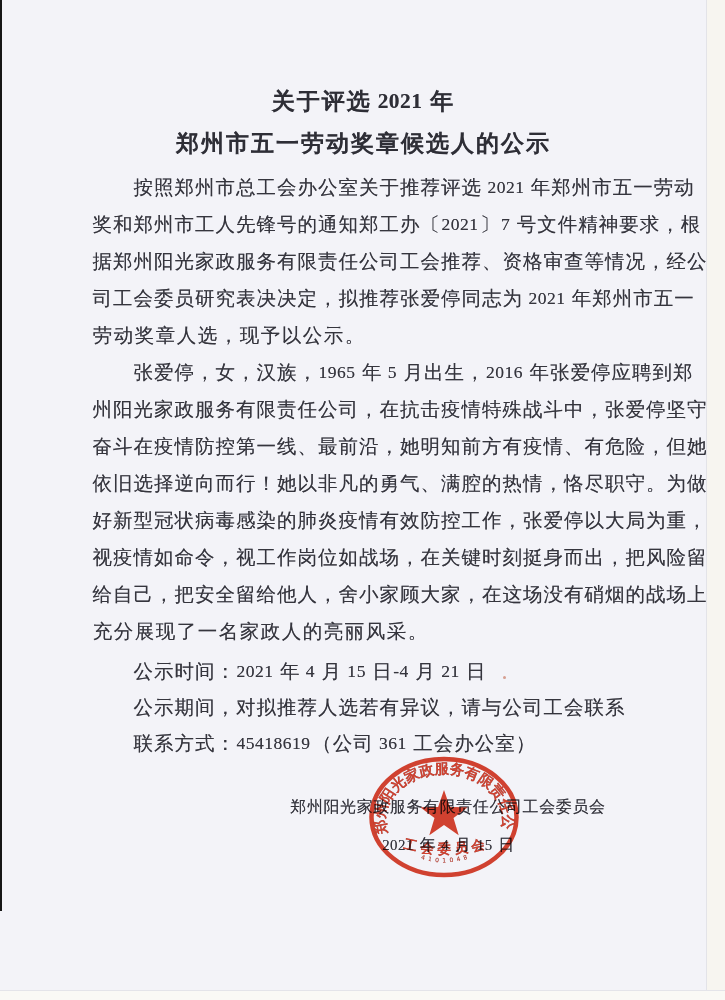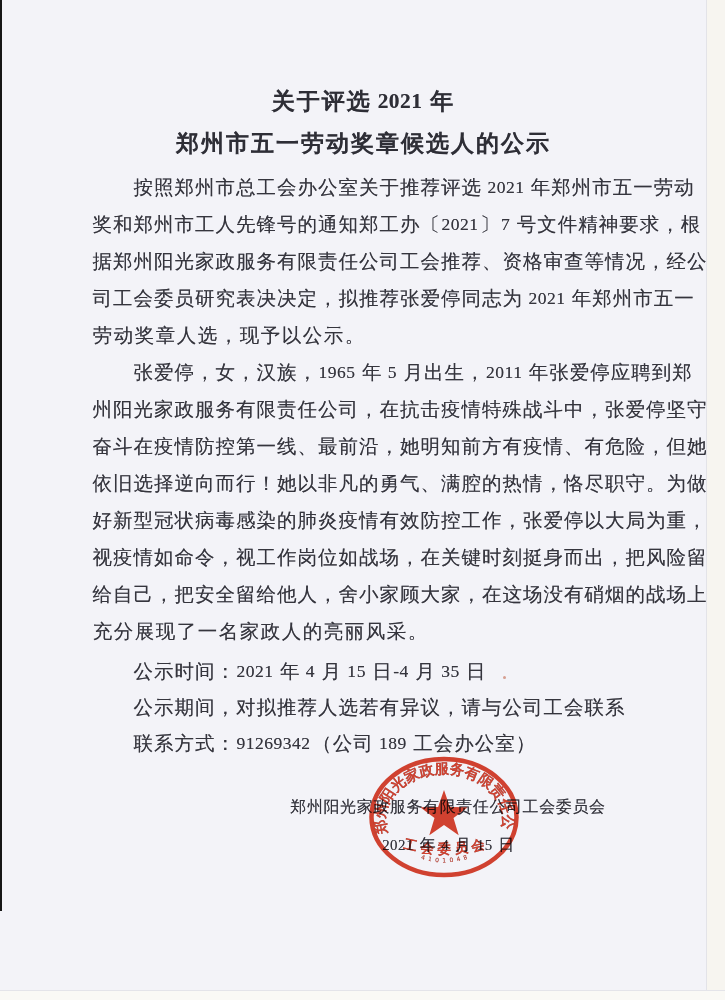--- a/index.html
+++ b/index.html
@@ -233,21 +233,21 @@
           <span class="c">汉</span>
           <span class="c">族</span>
           <span class="c">，</span>
           <span class="n">1965 </span>
           <span class="c">年</span>
           <span class="n"> 5 </span>
           <span class="c">月</span>
           <span class="c">出</span>
           <span class="c">生</span>
           <span class="c">，</span>
-          <span class="n">2011 </span>
+          <span class="n">2016 </span>
           <span class="c">年</span>
           <span class="c">张</span>
           <span class="c">爱</span>
           <span class="c">停</span>
           <span class="c">应</span>
           <span class="c">聘</span>
           <span class="c">到</span>
           <span class="c">郑</span>
         </div>
         <div class="line full">
@@ -471,21 +471,21 @@
         <span class="c">间</span>
         <span class="c">：</span>
         <span class="n">2021 </span>
         <span class="c">年</span>
         <span class="n"> 4 </span>
         <span class="c">月</span>
         <span class="n"> 15 </span>
         <span class="c">日</span>
         <span class="n">-4 </span>
         <span class="c">月</span>
-        <span class="n"> 35 </span>
+        <span class="n"> 21 </span>
         <span class="c">日</span>
       </div>
       <div class="line">
         <span class="c">公</span>
         <span class="c">示</span>
         <span class="c">期</span>
         <span class="c">间</span>
         <span class="c">，</span>
         <span class="c">对</span>
         <span class="c">拟</span>
@@ -506,25 +506,25 @@
         <span class="c">会</span>
         <span class="c">联</span>
         <span class="c">系</span>
       </div>
       <div class="line">
         <span class="c">联</span>
         <span class="c">系</span>
         <span class="c">方</span>
         <span class="c">式</span>
         <span class="c">：</span>
-        <span class="n">91269342</span>
+        <span class="n">45418619</span>
         <span class="c">（</span>
         <span class="c">公</span>
         <span class="c">司</span>
-        <span class="n"> 189 </span>
+        <span class="n"> 361 </span>
         <span class="c">工</span>
         <span class="c">会</span>
         <span class="c">办</span>
         <span class="c">公</span>
         <span class="c">室</span>
         <span class="c">）</span>
       </div>
     </div>
 
   <div class="tl sig-org">

